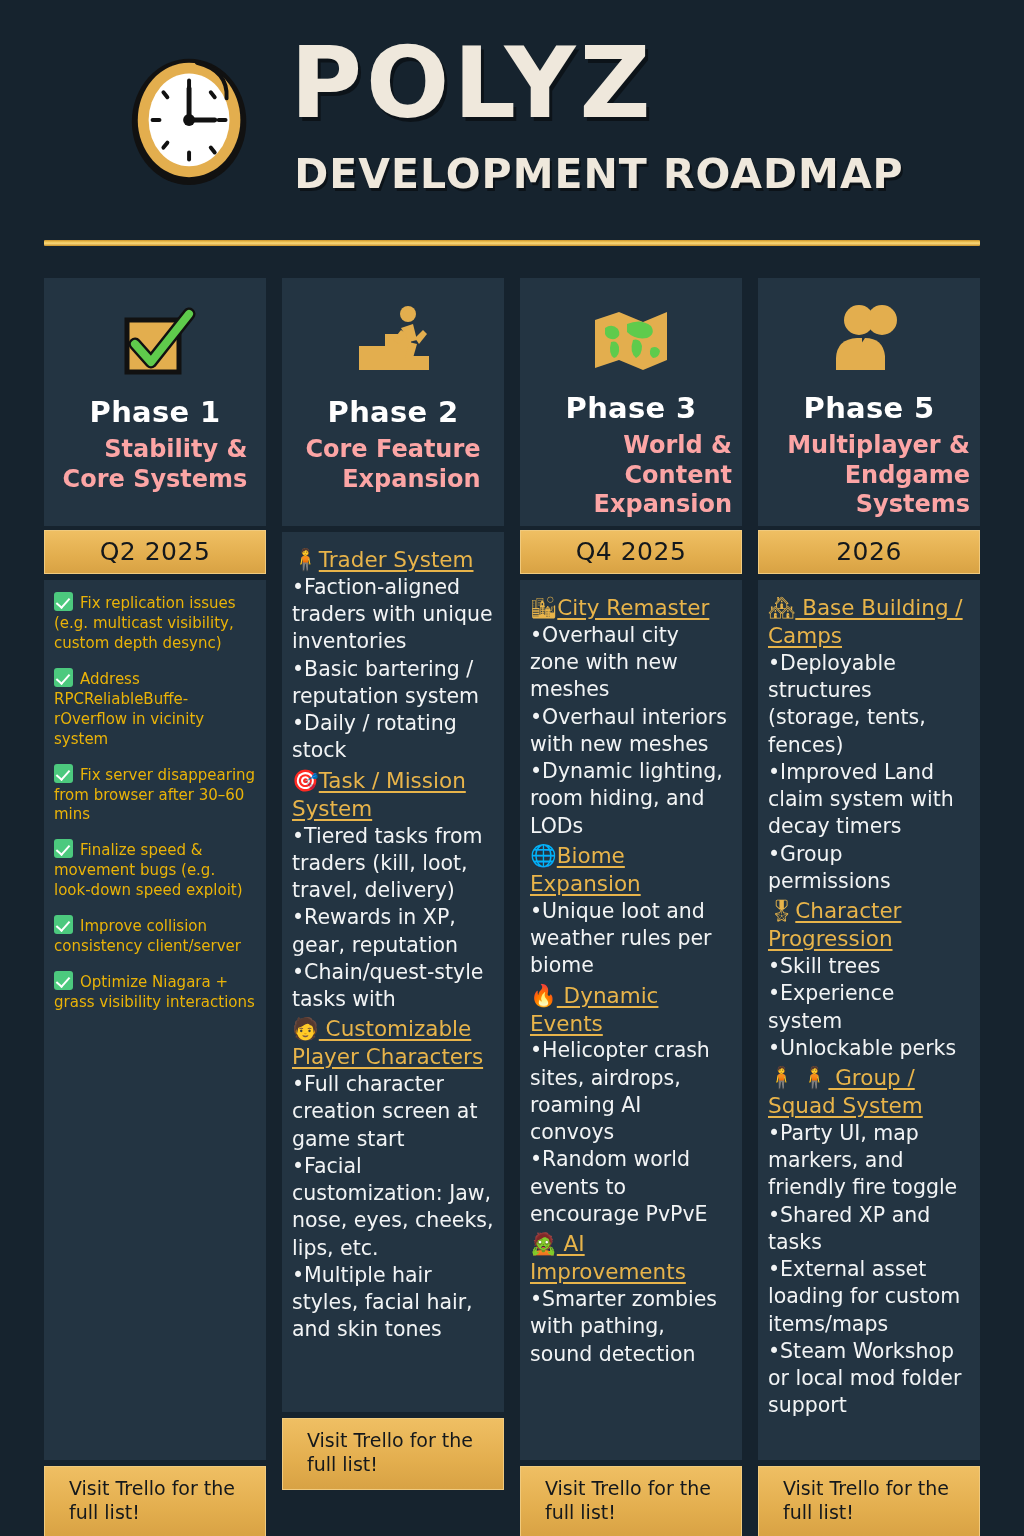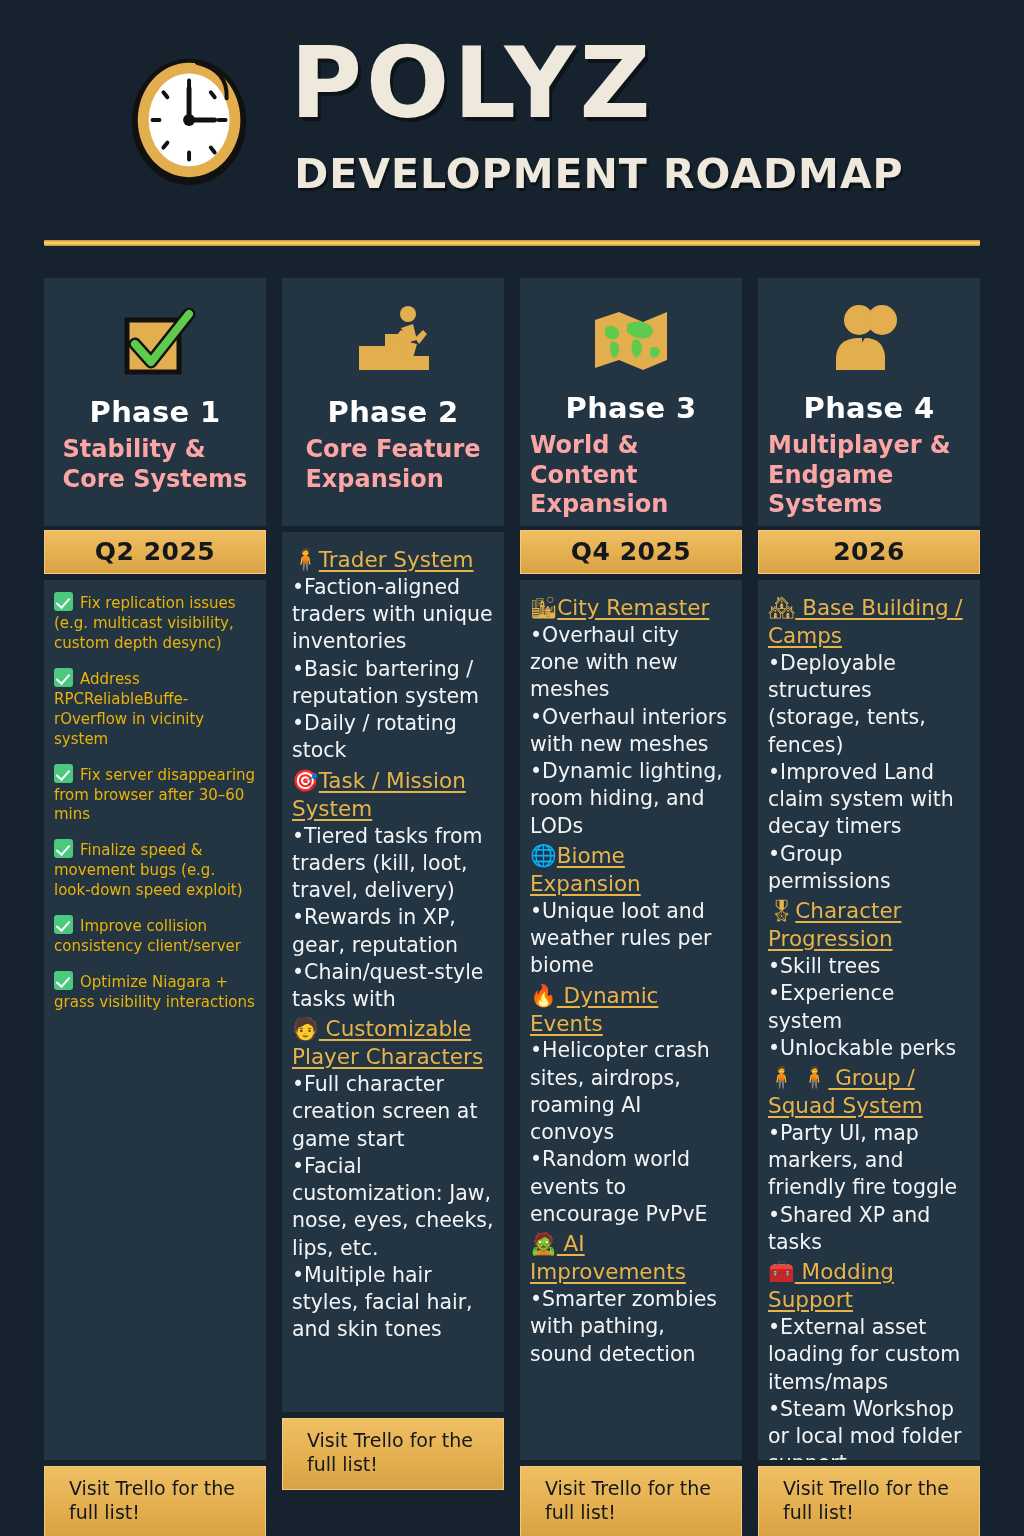--- a/index.html
+++ b/index.html
@@ -68,21 +68,21 @@
     flex: 1 1 0;
     min-width: 0;
     display: flex;
     flex-direction: column;
   }
 
   
   .phase-head {
     background: #233442;
     padding: 20px 10px 16px;
-    text-align: left;
+    text-align: right;
     height: 248px;
     display: flex;
     flex-direction: column;
     align-items: center;
   }
 
   .phase-icon {
     height: 88px;
     display: flex; align-items: center; justify-content: center;
     margin-bottom: 10px;
@@ -102,21 +102,21 @@
     font-weight: bold;
     color: #fca5a5;
     line-height: 1.22;
   }
 
   .quarter-badge {
     background: linear-gradient(to bottom, #EFBF63 0%, #E3AE4E 60%, #D8A244 100%);
     border: 1px solid #F0CA7E;
     color: #14181C;
     font-size: 25px;
-    font-weight: bold;
+    font-weight: normal;
     text-align: center;
     padding: 6px 16px 7px;
     margin-top: 4px;
     letter-spacing: 0.5px;
   }
 
   
   .phase-body {
     background: #233442;
     margin-top: 6px;
@@ -312,36 +312,35 @@
   <div class="column">
     <div class="phase-head">
       <div class="phase-icon">
         <svg width="84" height="84" viewBox="0 0 84 84">
           <circle cx="32" cy="22" r="15" fill="#E3AE4E"></circle>
           <circle cx="55" cy="22" r="15" fill="#E3AE4E"></circle>
           <path d="M38 40 q18 0 20 18 l0 14 l-24 0 l0 -26 Z" fill="#E3AE4E"></path>
           <path d="M30 40 q-20 1 -21 20 l0 12 l26 0 l0 -32 Z" fill="#E3AE4E"></path>
         </svg>
       </div>
-      <div class="phase-name">Phase 4</div>
+      <div class="phase-name">Phase 5</div>
       <div class="phase-sub">Multiplayer &amp;<br>Endgame Systems</div>
     </div>
     <div class="quarter-badge">2026</div>
     <div class="phase-body p-text">
       <span class="sec-head"><span class="emoji">🏘</span><span> Base Building / Camps</span></span>
       <span class="bullet-line">•<span>Deployable structures (storage, tents, fences)</span></span>
       <span class="bullet-line">•<span>Improved Land claim system with decay timers</span></span>
       <span class="bullet-line">•<span>Group permissions</span></span>
       <span class="sec-head"><span class="emoji">🎖</span><span>Character Progression</span></span>
       <span class="bullet-line">•<span>Skill trees</span></span>
       <span class="bullet-line">•<span>Experience system</span></span>
       <span class="bullet-line">•<span>Unlockable perks</span></span>
       <span class="sec-head"><span class="emoji">🧍 🧍</span><span> Group / Squad System</span></span>
       <span class="bullet-line">•<span>Party UI, map markers, and friendly fire toggle</span></span>
       <span class="bullet-line">•<span>Shared XP and tasks</span></span>
-      <span class="sec-head"><span class="emoji">🧰</span><span> Modding Support </span></span>
       <span class="bullet-line">•<span>External asset loading for custom items/maps</span></span>
       <span class="bullet-line">•<span>Steam Workshop or local mod folder support</span></span>
     </div>
     <div class="cta">Visit Trello for the full list!</div>
   </div>
 
 </div>
 
 </body></html>

